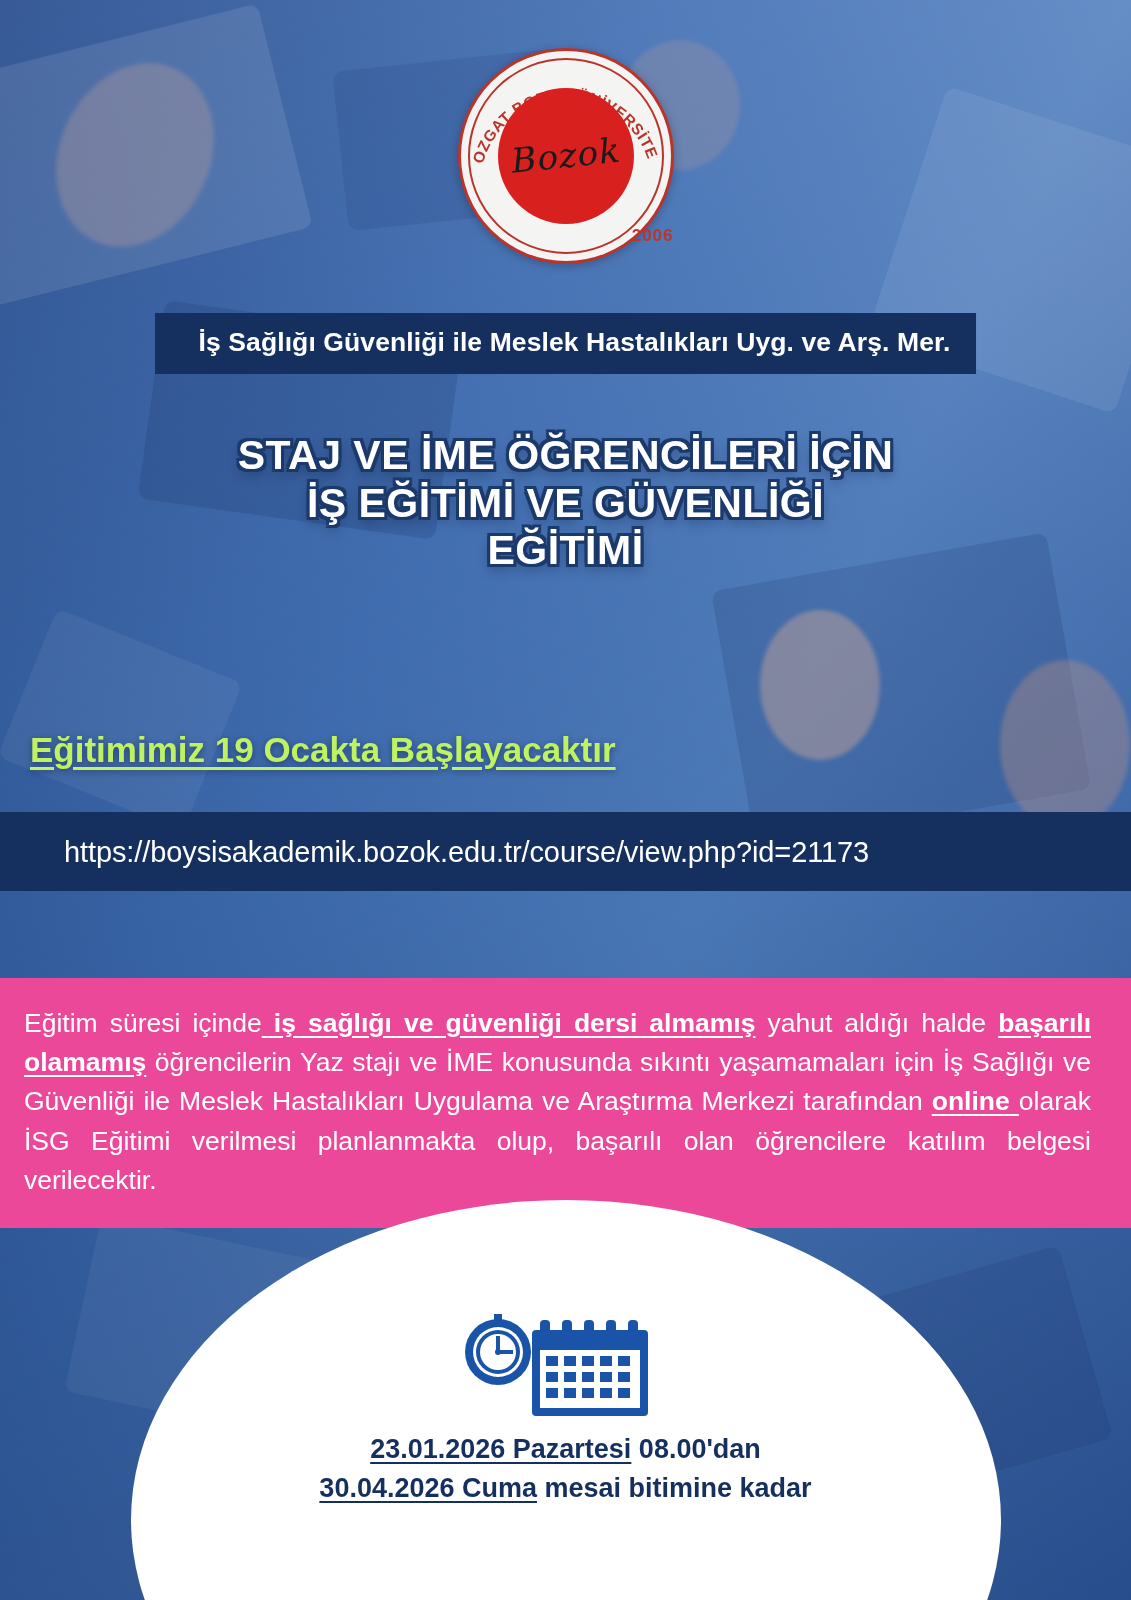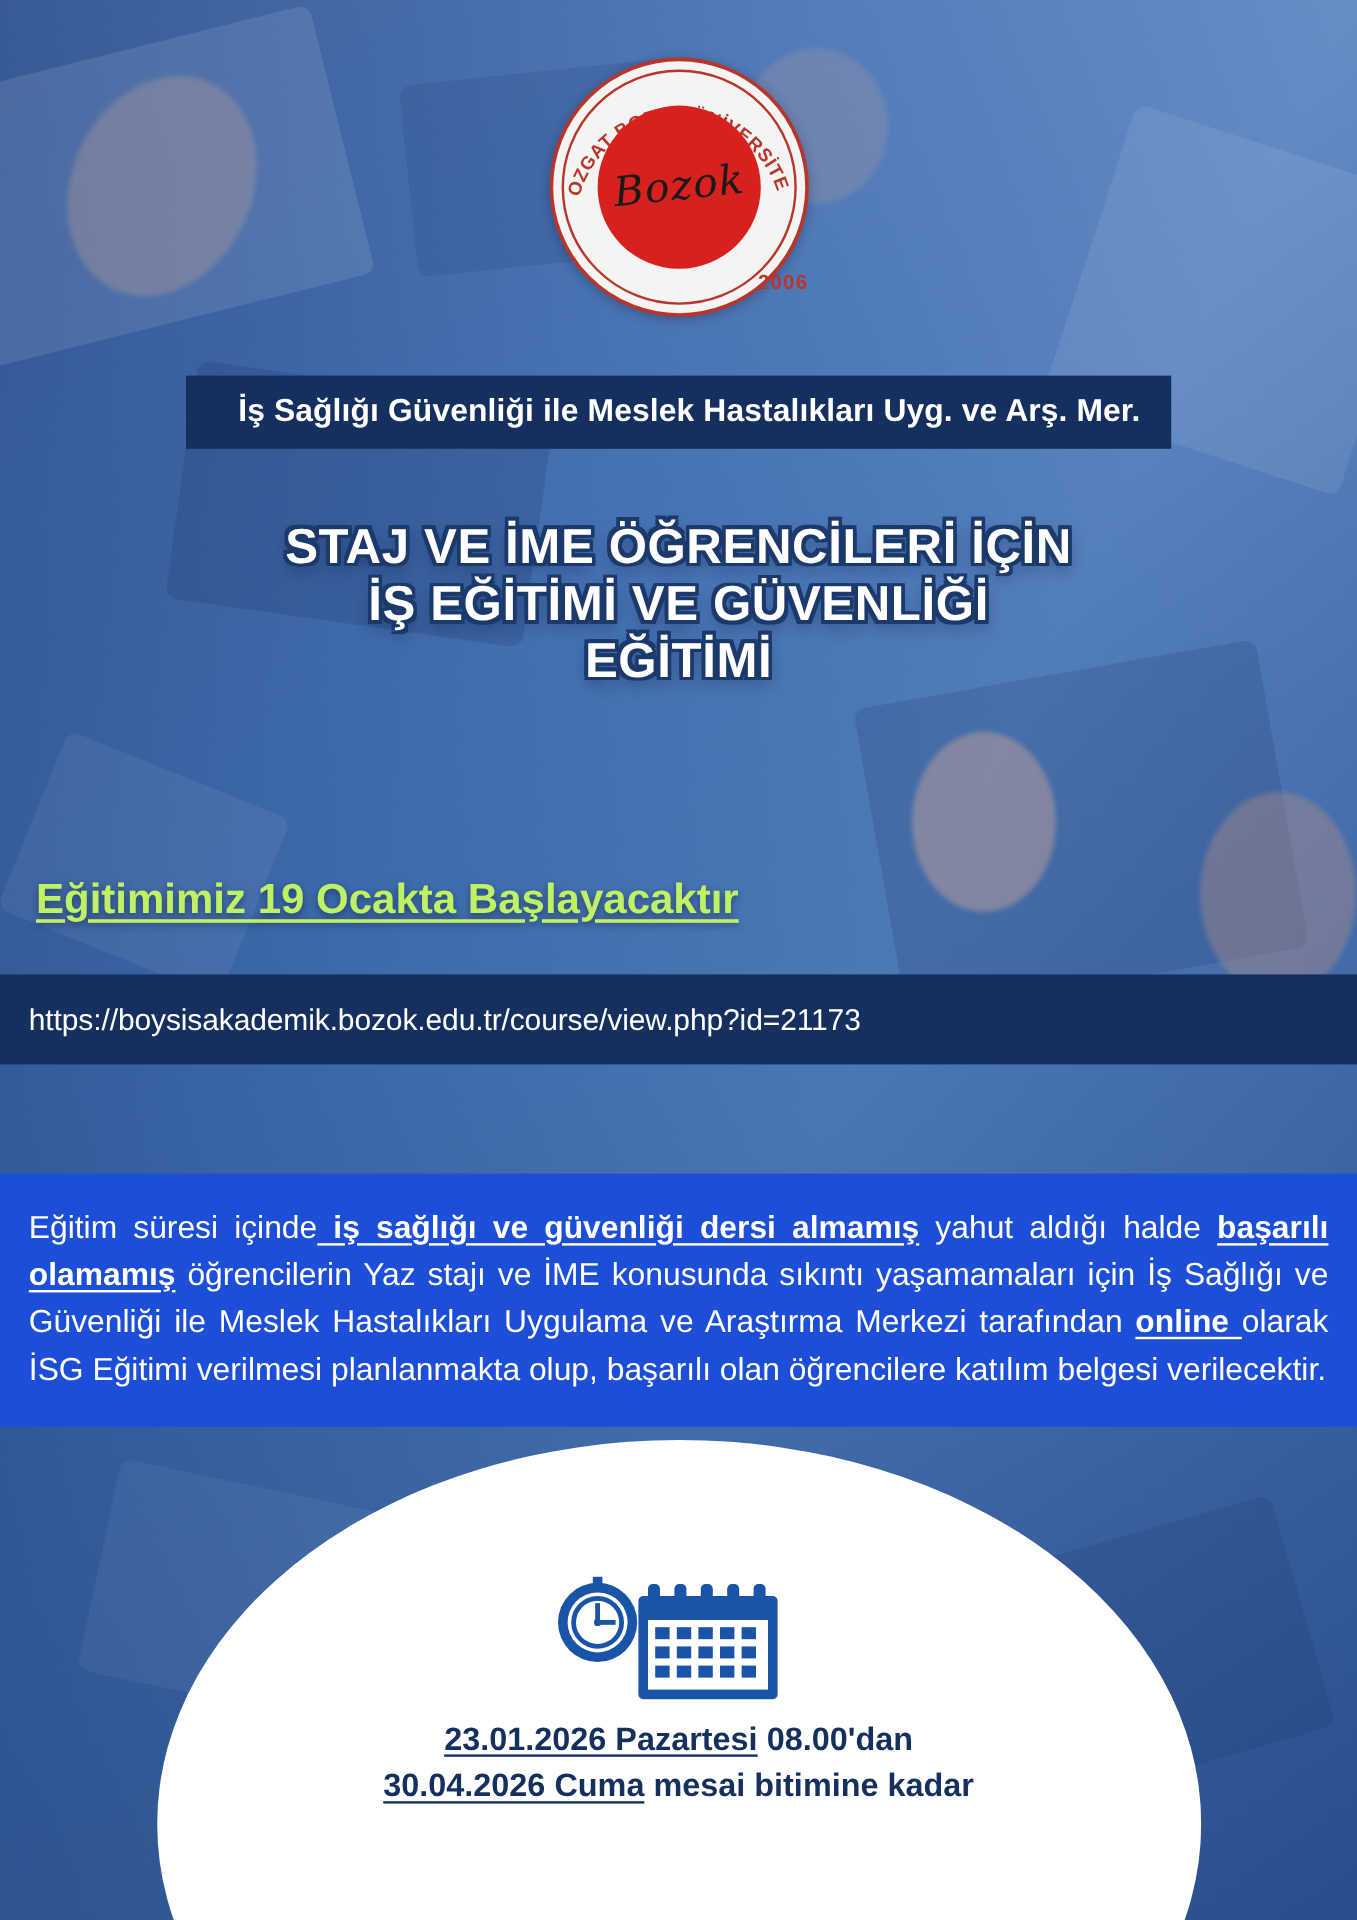--- a/index.html
+++ b/index.html
@@ -172,34 +172,35 @@
     padding: 16px 0 22px 0;
   }
   .link-title {
     color: #ffffff;
     font-size: 37px;
     font-weight: bold;
     padding-left: 24px;
   }
   .link-url {
     color: #ffffff;
-    font-size: 25px;
+    font-size: 29px;
     padding-left: 24px;
     padding-top: 8px;
     letter-spacing: -0.1px;
+    margin-left: 40px;
   }
 
   
   .desc-panel {
     position: absolute;
     left: 0;
     right: 0;
     top: 978px;
-    background: #1d4ed8;
-    padding: 26px 24px 28px 24px;
+    background: #ec4899;
+    padding: 26px 40px 28px 24px;
   }
   .desc-text {
     color: #ffffff;
     font-size: 26.5px;
     line-height: 1.48;
     text-align: justify;
     text-justify: inter-word;
   }
   .desc-text b {
     font-weight: bold;

